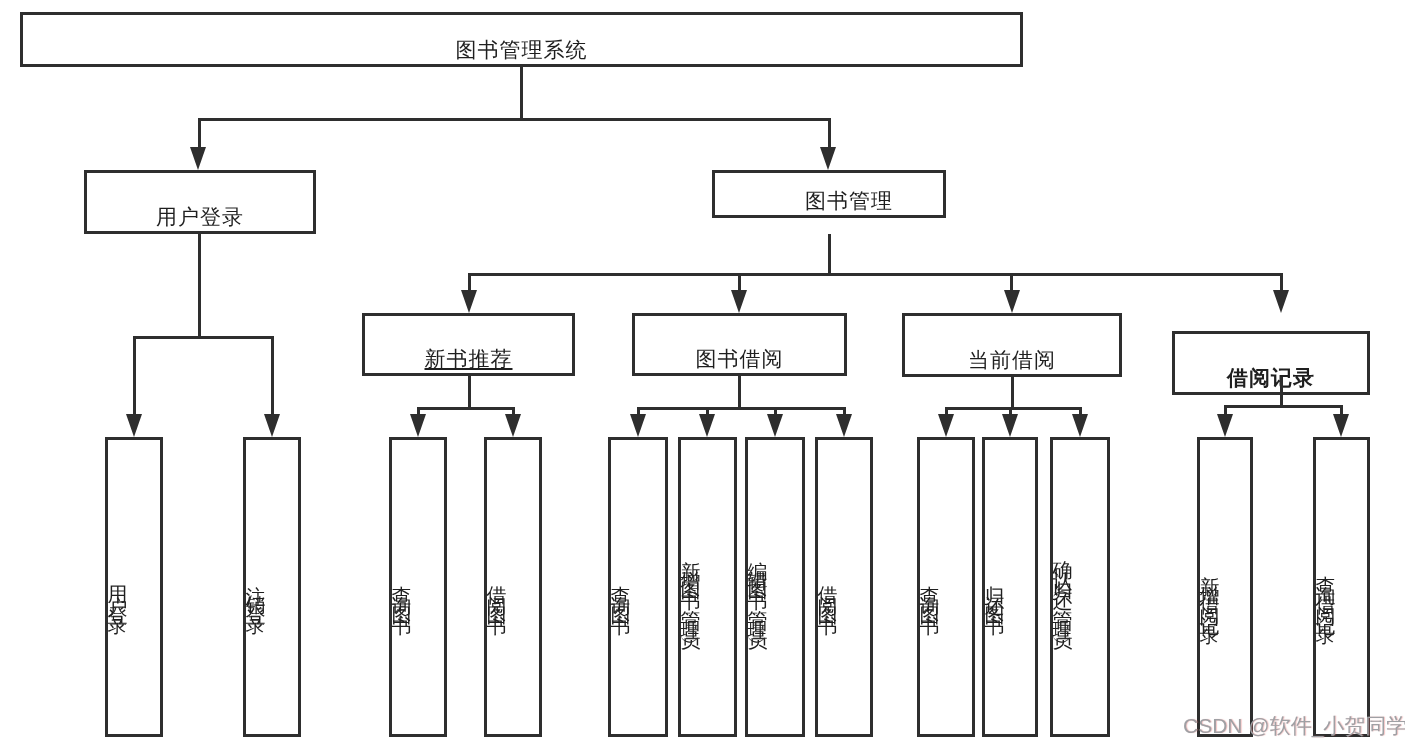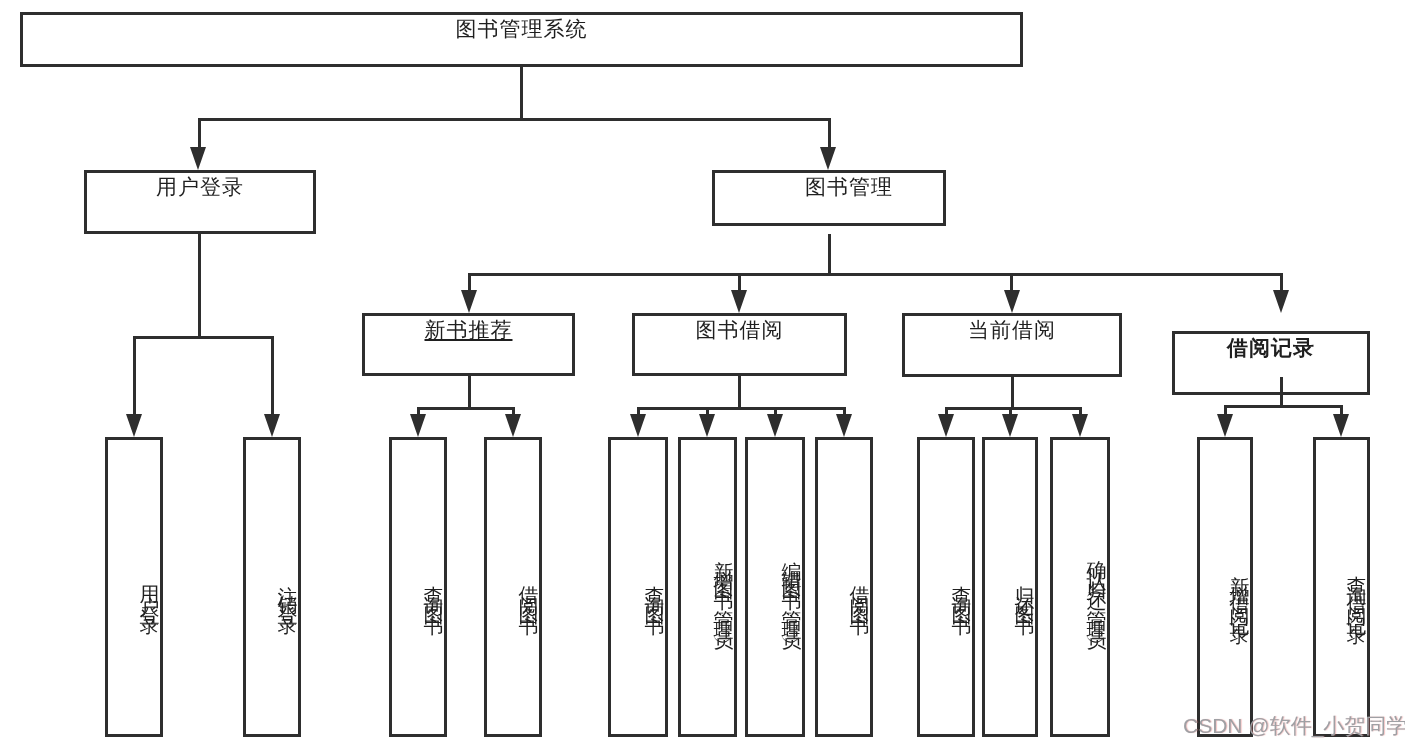--- a/index.html
+++ b/index.html
@@ -9,21 +9,21 @@
     background:#ffffff;
     font-family:"Liberation Sans","DejaVu Sans",sans-serif;
     overflow:hidden;
   }
   .box{
     position:absolute;
     box-sizing:border-box;
     border:3px solid #2e2e2e;
     background:#ffffff;
     display:flex;
-    align-items:flex-start;
+    align-items:flex-end;
     justify-content:center;
     color:#1f1f1f;
   }
   .box.h{font-size:21px;letter-spacing:1px;}
   .box.v{
     font-size:20px;
     writing-mode:vertical-rl;
     text-orientation:mixed;
     letter-spacing:10px;
     line-height:1;
@@ -58,21 +58,21 @@
   <div class="vline" style="left:520px;top:67px;height:52px;"></div>
   <div class="hline" style="left:198px;top:118px;width:633px;"></div>
   <div class="vline" style="left:198px;top:118px;height:33px;"></div>
   <div class="arrow" style="left:190px;top:147px;"></div>
   <div class="vline" style="left:828px;top:118px;height:33px;"></div>
   <div class="arrow" style="left:820px;top:147px;"></div>
 
   <div class="box h" style="left:84px;top:170px;width:232px;height:64px;">
     <span>用户登录</span>
   </div>
-  <div class="box h" style="left:712px;top:170px;width:234px;height:56px;padding-left:40px;">
+  <div class="box h" style="left:712px;top:170px;width:234px;height:48px;padding-left:40px;">
     <span>图书管理</span>
   </div>
 
   <div class="vline" style="left:198px;top:234px;height:102px;"></div>
   <div class="hline" style="left:133px;top:336px;width:141px;"></div>
   <div class="vline" style="left:133px;top:336px;height:79px;"></div>
   <div class="arrow" style="left:126px;top:414px;"></div>
   <div class="vline" style="left:271px;top:336px;height:79px;"></div>
   <div class="arrow" style="left:264px;top:414px;"></div>
 

